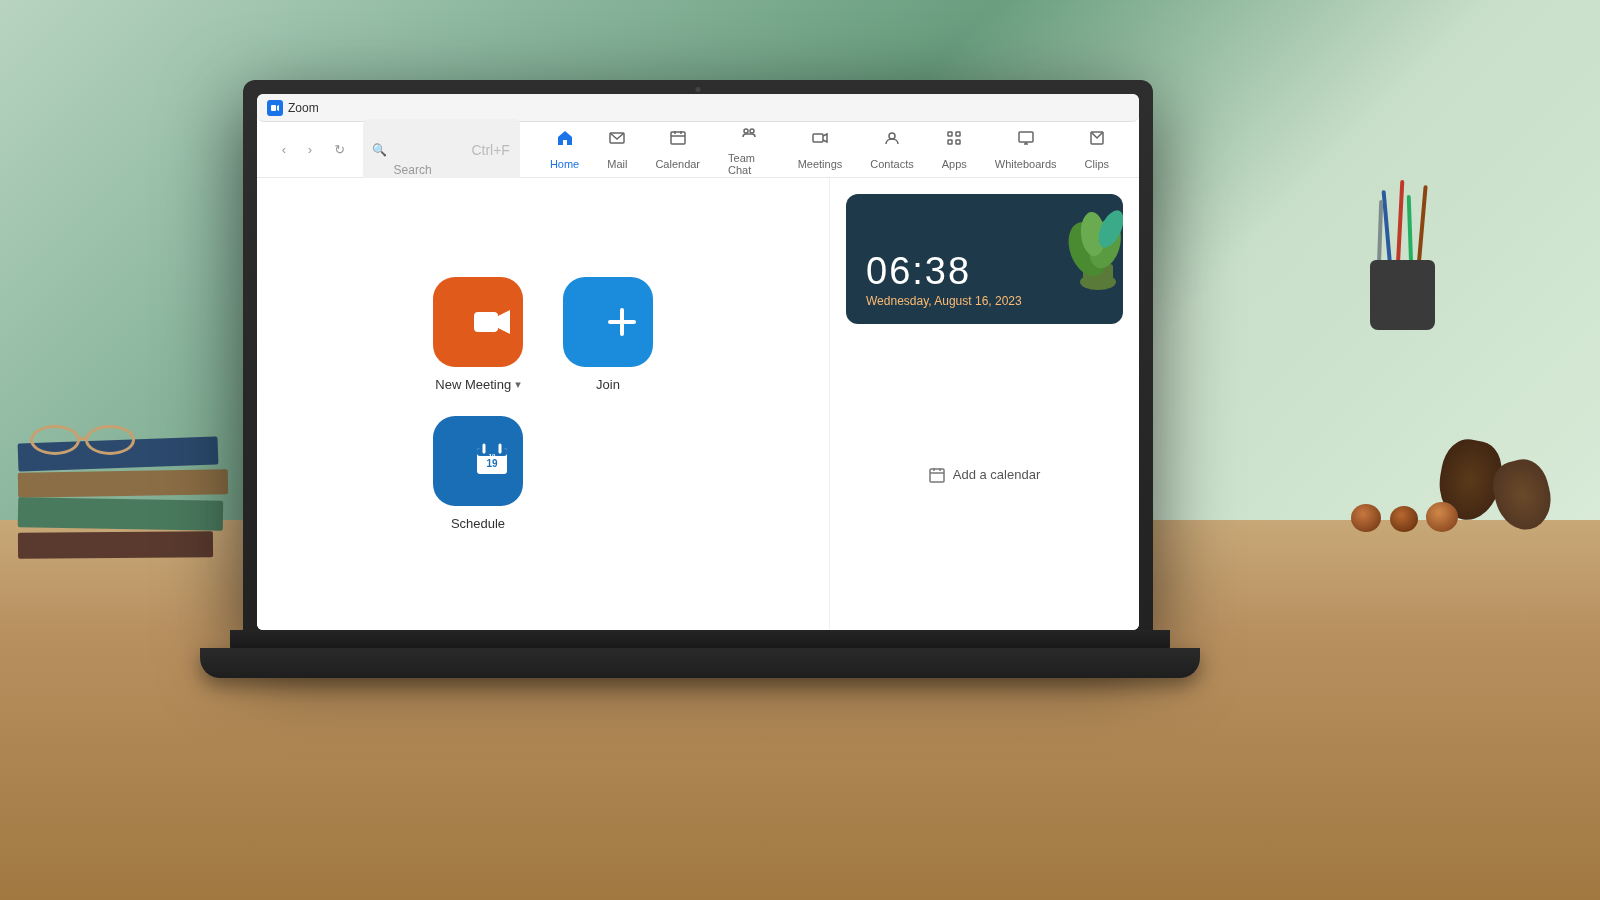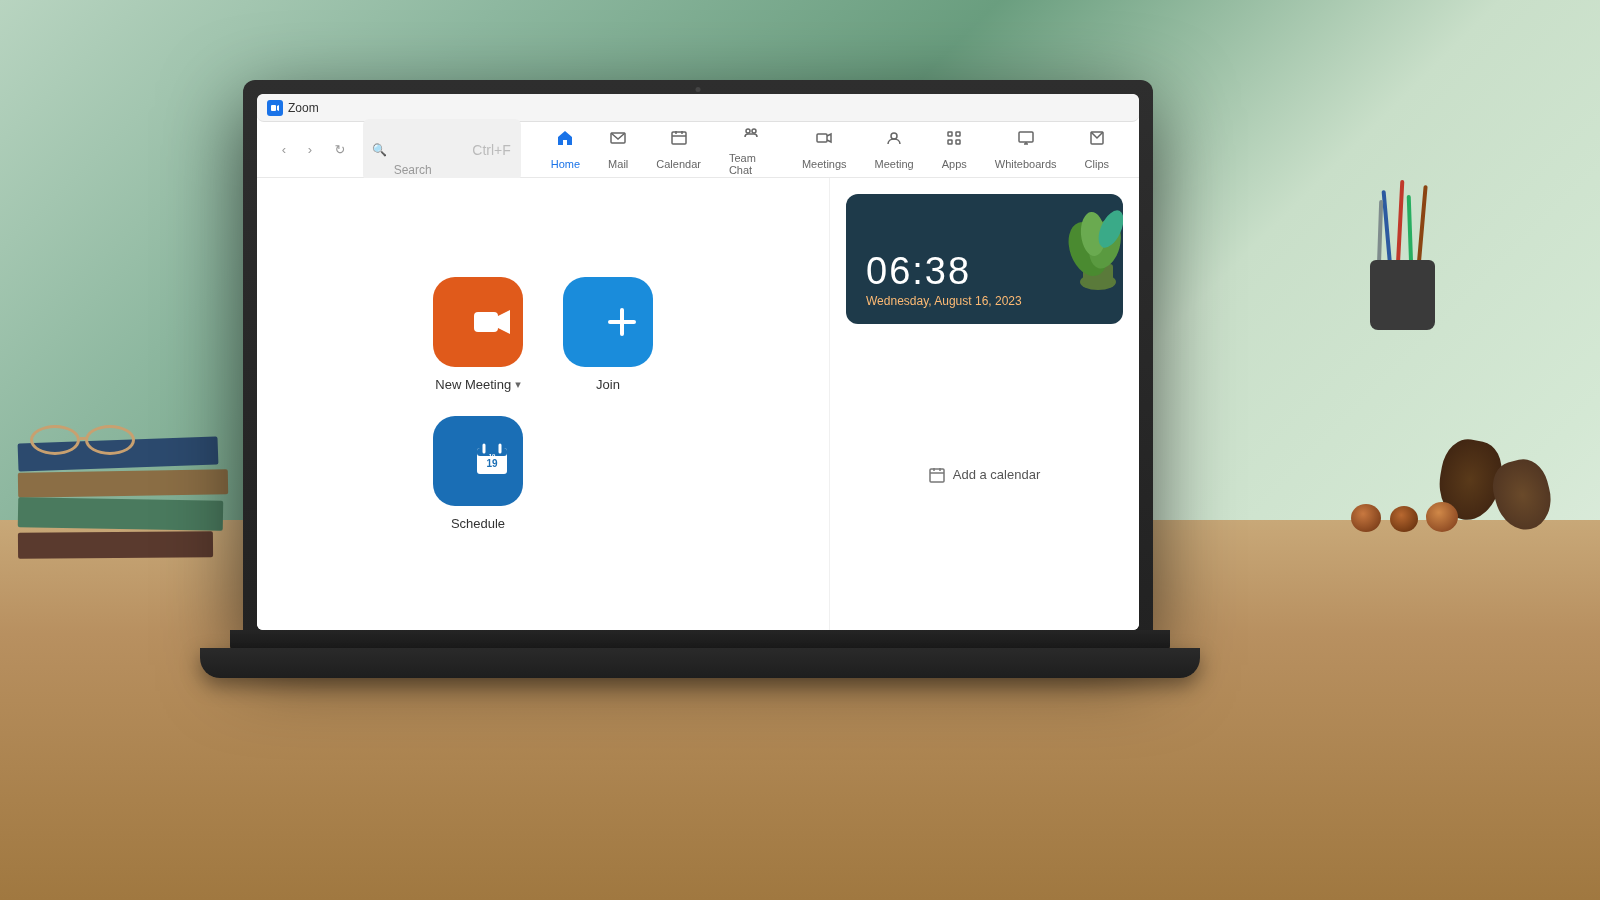--- a/index.html
+++ b/index.html
@@ -442,21 +442,21 @@
             <span class="nav-tab-label">Meetings</span>
           </div>
 
           <div class="nav-tab">
             <span class="nav-tab-icon">
               <svg width="18" height="18" viewBox="0 0 18 18" fill="none" stroke="#666" stroke-width="1.5">
                 <circle cx="9" cy="7" r="3"></circle>
                 <path d="M3 15c0-3 2.7-5 6-5s6 2 6 5"></path>
               </svg>
             </span>
-            <span class="nav-tab-label">Meeting</span>
+            <span class="nav-tab-label">Contacts</span>
           </div>
 
           <div class="nav-tab">
             <span class="nav-tab-icon">
               <svg width="18" height="18" viewBox="0 0 18 18" fill="none" stroke="#666" stroke-width="1.5">
                 <rect x="3" y="3" width="4" height="4" rx="0.5"></rect>
                 <rect x="11" y="3" width="4" height="4" rx="0.5"></rect>
                 <rect x="3" y="11" width="4" height="4" rx="0.5"></rect>
                 <rect x="11" y="11" width="4" height="4" rx="0.5"></rect>
               </svg>

